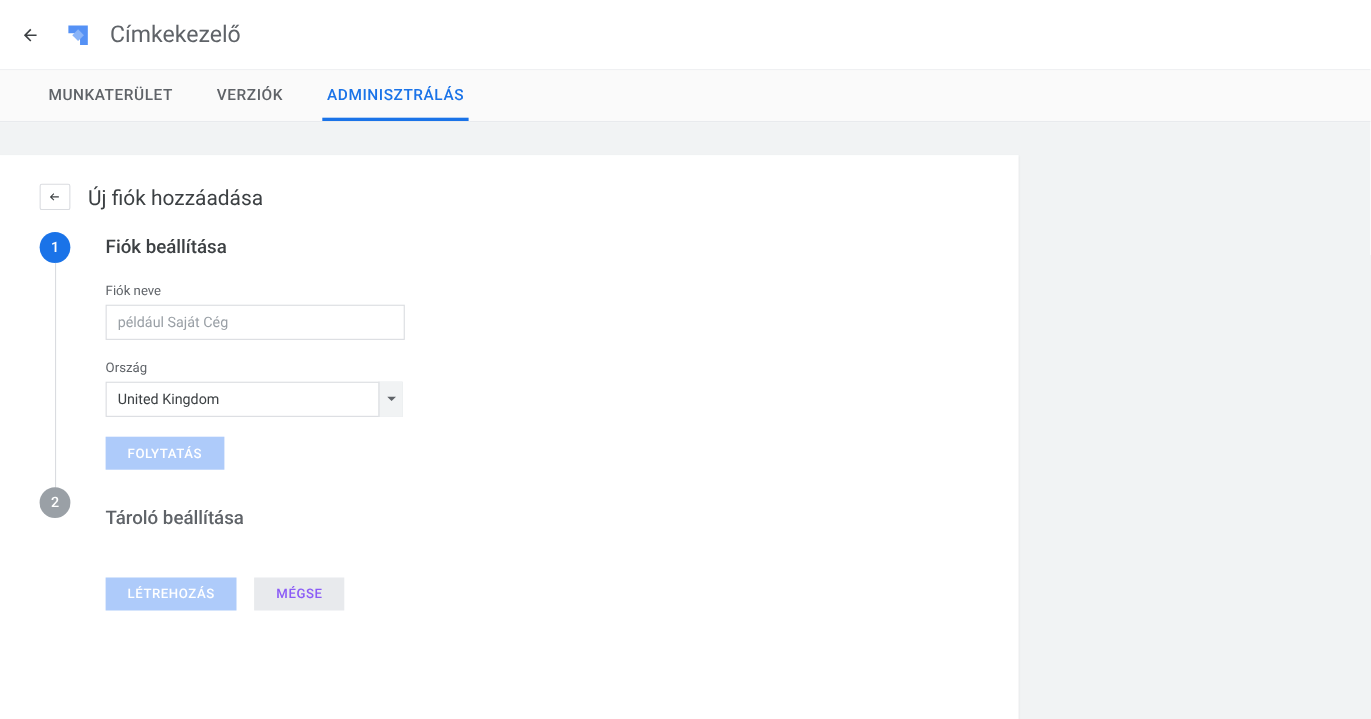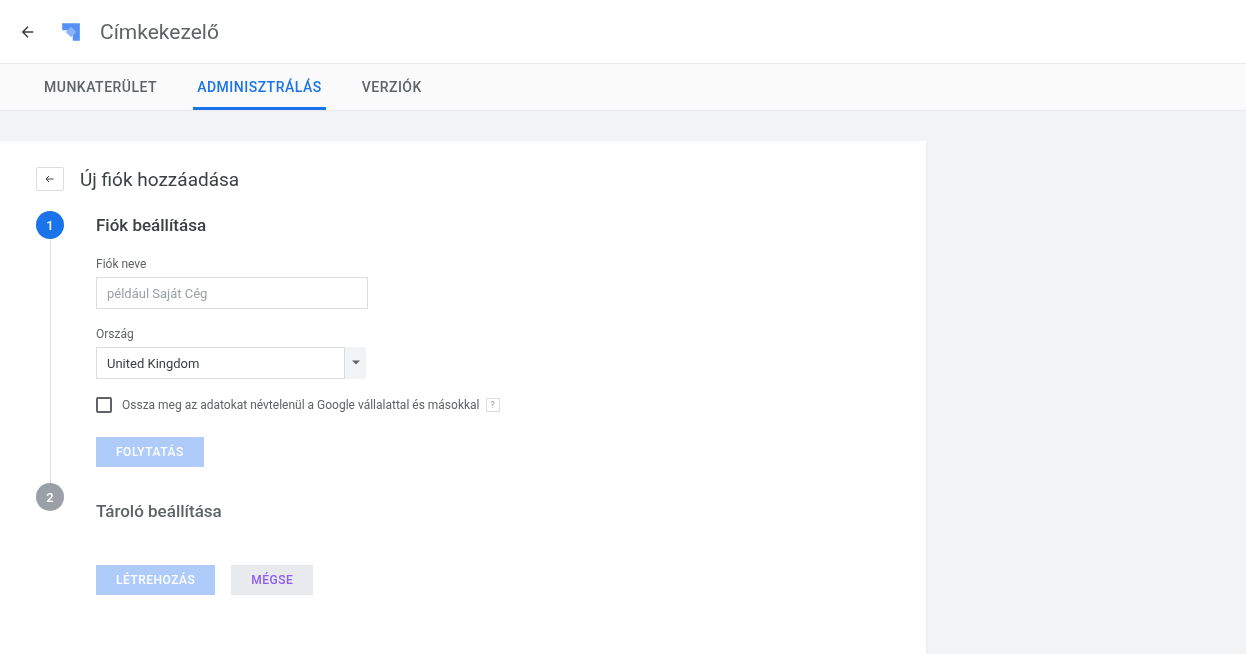--- a/index.html
+++ b/index.html
@@ -278,22 +278,22 @@
     <svg width="30" height="30" viewBox="0 0 48 48">
       <path fill="#4285F4" d="M24 4l20 20-8 8-12-12-12 12-8-8z" transform="rotate(45 24 24)" opacity="0.9"></path>
       <rect x="18" y="18" width="12" height="12" fill="#8ab4f8" transform="rotate(45 24 24)"></rect>
     </svg>
   </div>
   <div class="app-title">Címkekezelő</div>
 </div>
 
 <div class="tabs">
   <div class="tab">MUNKATERÜLET</div>
+  <div class="tab">VERZIÓK</div>
   <div class="tab active">ADMINISZTRÁLÁS</div>
-  <div class="tab">VERZIÓK</div>
 </div>
 
 <div class="page-bg">
   <div class="card">
     <div class="card-header">
       <div class="card-back-btn">
         <svg width="16" height="12" viewBox="0 0 24 24" fill="none" stroke="#3c4043" stroke-width="2">
           <path d="M19 12H5M10 18l-6-6 6-6"></path>
         </svg>
       </div>
@@ -318,25 +318,20 @@
               <option>United Kingdom</option>
             </select>
             <div class="select-arrow">
               <svg width="8" height="8" viewBox="0 0 10 10" fill="#5f6368">
                   <path d="M0 2l5 5 5-5z"></path>
                 </svg>
             </div>
           </div>
         </div>
 
-        <div class="checkbox-row">
-          <div class="checkbox"></div>
-          <div class="checkbox-label">Ossza meg az adatokat névtelenül a Google vállalattal és másokkal</div>
-          <div class="help-icon">?</div>
-        </div>
 
         <button class="btn btn-primary-disabled">FOLYTATÁS</button>
       </div>
 
       <div class="step step2" style="padding-top:14px;">
         <div class="step-circle inactive">2</div>
         <div class="step-title">Tároló beállítása</div>
       </div>
     </div>
 

